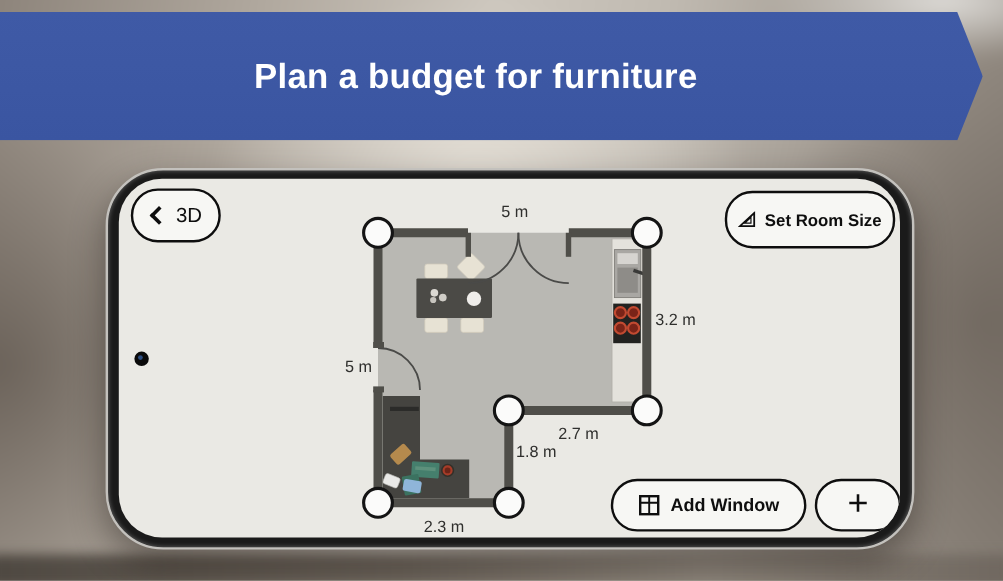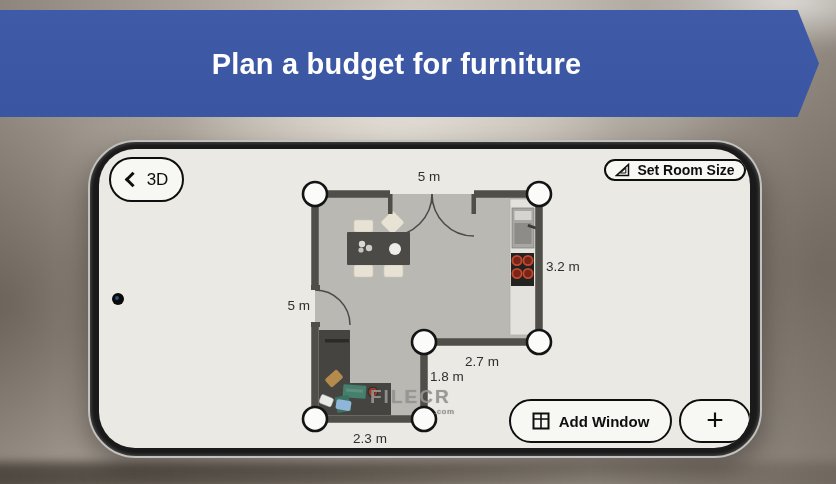--- a/index.html
+++ b/index.html
@@ -60,21 +60,21 @@
     position:absolute; display:flex; align-items:center; justify-content:center;
     background:rgba(252,252,249,0.72); border:2.5px solid #0e0e0e; border-radius:23px;
     color:#0e0e0e; cursor:pointer;
   }
   .btn-3d { left:10px; top:8px; width:75px; height:45px; gap:9px; }
   .btn-3d .label { font-size:17px; font-weight:400; }
   .chev {
     width:11px; height:11px; border-left:3px solid #0e0e0e; border-bottom:3px solid #0e0e0e;
     transform:rotate(45deg); margin-left:2px;
   }
-  .btn-srs { left:505px; top:10px; width:142px; height:22px; gap:7px; border-width:2.2px; }
+  .btn-srs { left:505px; top:10px; width:142px; height:48px; gap:7px; border-width:2.2px; }
   .btn-srs .label { font-size:14px; font-weight:600; }
   .btn-aw { left:410px; top:250px; width:163px; height:44px; gap:9px;text-align:right; }
   .btn-aw .label { font-size:15px; font-weight:600; }
   .btn-plus { left:580px; top:250px; width:72px; height:44px; }
   .btn-plus .plus { font-size:30px; font-weight:400; line-height:1; margin-top:-3px; }
 
   
   .watermark {
     position:absolute; left:271px; top:237px; color:rgba(150,150,150,0.88);
     font-size:19px; font-weight:bold; letter-spacing:2px;
@@ -211,20 +211,16 @@
           <line x1="9" y1="1.5" x2="9" y2="16.5" stroke="#0e0e0e" stroke-width="1.6"></line>
           <line x1="1.5" y1="7" x2="16.5" y2="7" stroke="#0e0e0e" stroke-width="1.6"></line>
         </svg>
         <span class="label">Add Window</span>
       </div>
 
       <div class="pill btn-plus">
         <span class="plus">+</span>
       </div>
 
-      <div class="watermark">
-        <span>FILECR</span>
-        <span class="wm-suffix">.com</span>
-      </div>
 
     </div>
   </div>
 </div>
 
 </body></html>

